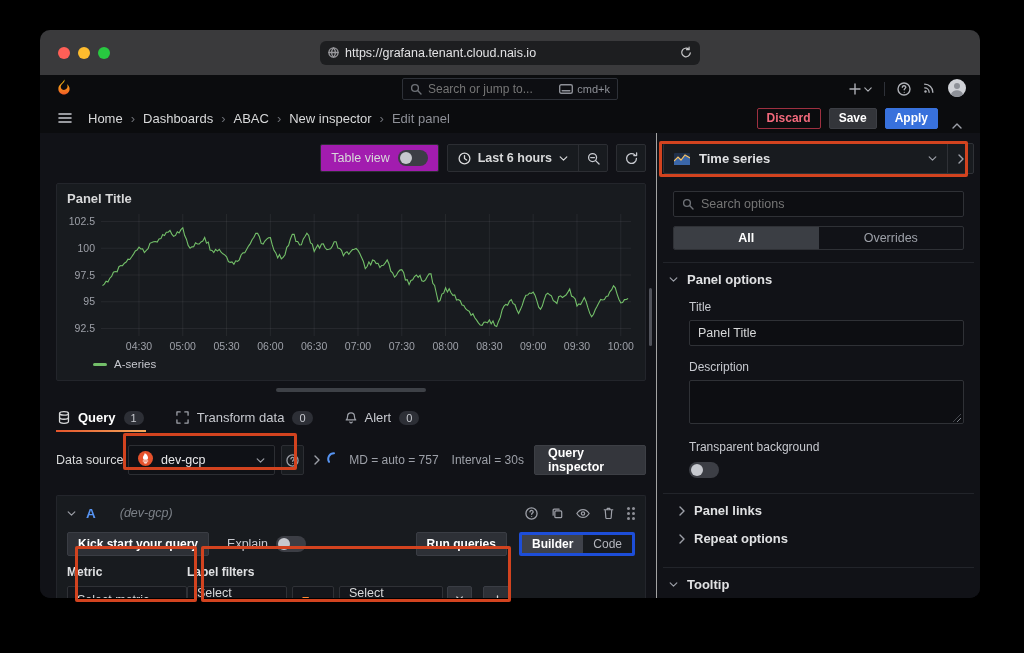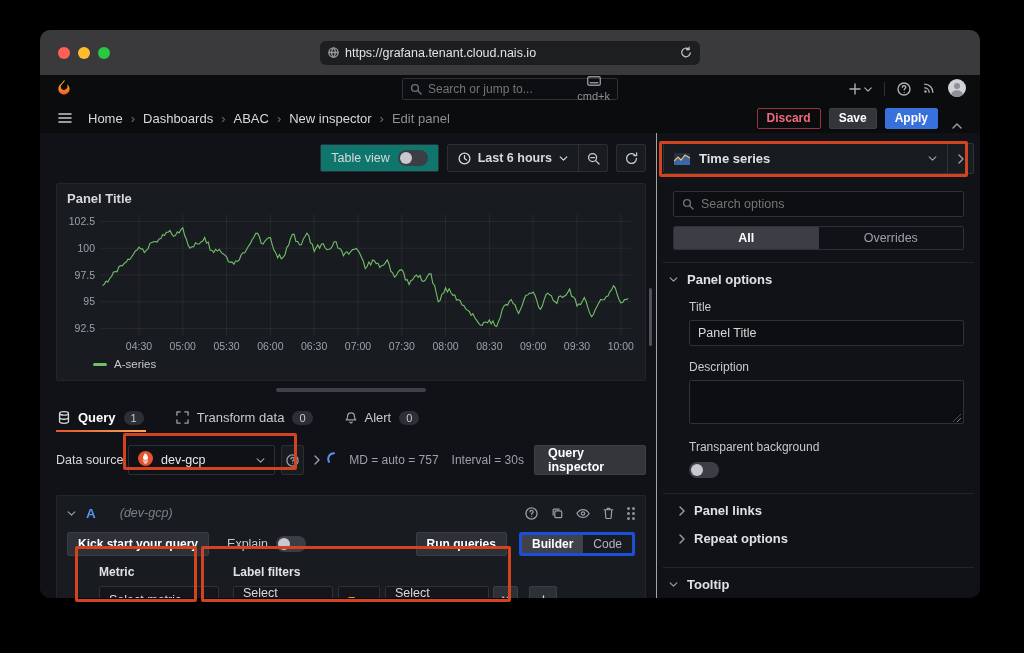--- a/index.html
+++ b/index.html
@@ -28,21 +28,21 @@
   .urlbar .url{flex:1; text-align:left; white-space:nowrap; overflow:hidden;}
   .urlbar .reload{color:#c8c8ca}
   
   .gf-header { height:28px; flex:none; background:#0b0c0e; display:flex; align-items:center; padding:0 14px; position:relative; }
   .gf-search {
     position:absolute; left:50%; top:50%; transform:translate(-50%,-50%);
     width:216px; height:22px; background:#0d0e12; border:1px solid #2e3138; border-radius:2px;
     display:flex; align-items:center; padding:0 7px; gap:6px; color:#6e7177;
   }
   .gf-search input{ flex:1; background:transparent; border:none; outline:none; color:#9da0a8; font-size:12px; font-family:inherit; min-width:0; }
-  .kbd-badge{ display:flex; align-items:center; gap:4px; color:#8e9097; font-size:11px; white-space:nowrap;flex-direction:column; }
+  .kbd-badge{ display:flex; align-items:center; gap:4px; color:#8e9097; font-size:11px; white-space:nowrap; }
   .gf-right{ margin-left:auto; display:flex; align-items:center; gap:12px; color:#aeb0b6; }
   .plus-group{ display:flex; align-items:center; gap:3px; }
   .vsep{ width:1px; height:14px; background:#2e3138; }
   
   .crumb-bar{ height:30px; flex:none; background:#0b0c0e; display:flex; align-items:center; padding:0 18px; }
   .hamburger{ color:#c7c9cf; margin-right:16px; }
   .crumbs{ display:flex; align-items:center; font-size:13px; }
   .crumb{ color:#d8d9da; }
   .crumb+.crumb::before{ content:"›"; color:#6e7177; margin:0 8px; }
   .crumb.muted{ color:#8e9097; }
@@ -53,21 +53,21 @@
   .btn-apply{ color:#fff; background:#3871dc; border:1px solid #3871dc; }
   .chev-up{ color:#9da0a8; margin-left:6px; }
   
   .edit-area{ flex:1; display:flex; background:#111217; min-height:0; }
   .main{ width:606px; flex:none; padding:10px 0 0 16px; display:flex; flex-direction:column; min-height:0; }
   .scrollzone{ width:10px; flex:none; position:relative; }
   .scroll-thumb{ position:absolute; left:3px; top:155px; width:3px; height:58px; background:#50525a; border-radius:2px; }
   .sidebar{ flex:1; border-left:1px solid #a3a3a3; display:flex; flex-direction:column; min-height:0; padding:10px 6px 0 6px; }
   
   .toolbar-row{ display:flex; justify-content:flex-end; align-items:center; gap:8px; height:30px; flex:none; }
-  .tb-box{ display:flex; align-items:center; gap:8px; height:28px; padding:0 10px; background:#0f766e; border:1px solid #2c2e33; border-radius:2px; font-size:12.5px; color:#d8d9da; }
+  .tb-box{ display:flex; align-items:center; gap:8px; height:28px; padding:0 10px; background:#a21caf; border:1px solid #2c2e33; border-radius:2px; font-size:12.5px; color:#d8d9da; }
   .switch{ width:30px; height:16px; border-radius:8px; background:#3c3e45; position:relative; flex:none; }
   .switch::after{ content:""; position:absolute; left:2px; top:2px; width:12px; height:12px; border-radius:50%; background:#c7c9cf; }
   .seg-group{ display:flex; height:28px; background:#181b1f; border:1px solid #2c2e33; border-radius:2px; overflow:hidden; align-items:stretch; }
   .seg{ display:flex; align-items:center; padding:0 12px; font-size:12.5px; color:#8e9097; }
   .seg.active{ background:#383b41; color:#fff; font-weight:700; }
   .time-group{ display:flex; align-items:stretch; height:28px; background:#181b1f; border:1px solid #2c2e33; border-radius:2px; }
   .time-main{ display:flex; align-items:center; gap:7px; padding:0 10px; font-size:12.5px; font-weight:700; color:#d8d9da; }
   .time-sep{ width:1px; background:#2c2e33; }
   .icon-btn{ width:28px; display:flex; align-items:center; justify-content:center; color:#c7c9cf; }
   .refresh-btn{ width:30px; height:28px; background:#181b1f; border:1px solid #2c2e33; border-radius:2px; display:flex; align-items:center; justify-content:center; color:#c7c9cf; }
@@ -104,21 +104,21 @@
   .ds-hint{ font-style:italic; color:#7b8087; font-size:12.5px; margin-left:14px; }
   .qc-icons{ margin-left:auto; display:flex; align-items:center; gap:13px; color:#9da0a8; }
   .dots{ display:grid; grid-template-columns:repeat(2,3px); grid-auto-rows:3px; gap:2px; }
   .dots span{ width:3px; height:3px; border-radius:50%; background:#8e9097; }
   .qc-toolbar{ display:flex; align-items:center; gap:12px; margin-top:7px; flex:none; }
   .btn-sec{ height:24px; display:inline-flex; align-items:center; padding:0 10px; background:#2d3036; border:1px solid #3a3d44; border-radius:2px; color:#fff; font-weight:700; font-size:12px; }
   .explain{ display:flex; align-items:center; gap:8px; font-size:12.5px; color:#c7c9cf; margin-left:6px; }
   .bc-group{ display:flex; height:24px; border:3px solid #1d4ed8; border-radius:2px; overflow:hidden; }
   .bc-seg{ display:flex; align-items:center; padding:0 10px; font-size:12px; color:#b4b6bc; }
   .bc-seg.active{ background:#3f424a; color:#fff; font-weight:700; }
-  .qc-editor{ display:flex; gap:14px; margin-top:9px; flex:none;margin-left:32px; }
+  .qc-editor{ display:flex; margin-top:9px; flex:none; }
   .field-lbl{ font-size:12px; font-weight:700; color:#e0e1e3; margin-bottom:7px; }
   .sel{ height:28px; background:#14161b; border:1px solid #2f3136; border-radius:2px; display:flex; align-items:center; gap:8px; padding:0 9px; font-size:12.5px; color:#d8d9da; }
   .lf-row{ display:flex; align-items:center; }
   .op-eq{ color:#ff8833; font-weight:700; }
   .x-btn{ width:25px; height:28px; margin-left:4px; background:#2d3036; border:1px solid #3a3d44; border-radius:2px; display:flex; align-items:center; justify-content:center; color:#d8d9da; font-size:12px; }
   .add-btn{ width:28px; height:28px; margin-left:11px; background:#2d3036; border:1px solid #3a3d44; border-radius:2px; display:flex; align-items:center; justify-content:center; color:#d8d9da; }
   
   .viz-picker{ height:31px; flex:none; background:#181b1f; border:1px solid #2f3136; border-radius:2px; display:flex; align-items:stretch; }
   .viz-main{ flex:1; display:flex; align-items:center; gap:9px; padding:0 10px; font-size:13px; font-weight:700; color:#e0e1e3; }
   .viz-main .grow{ flex:1; }

